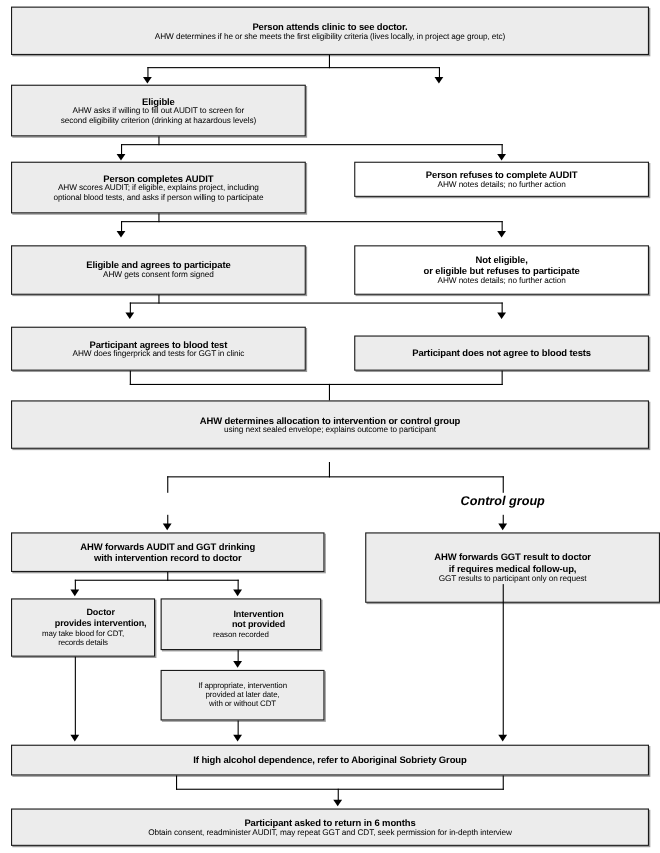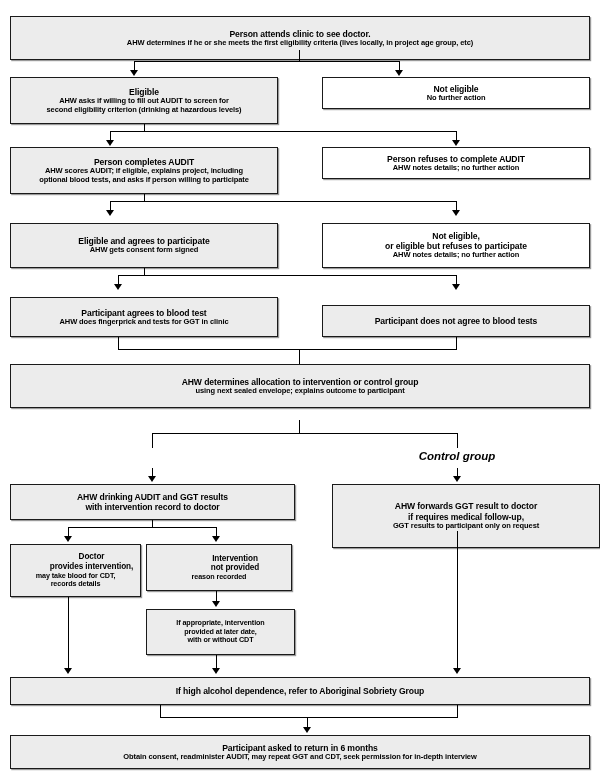--- a/index.html
+++ b/index.html
@@ -38,21 +38,21 @@
   .box.white {
     background: #ffffff;
   }
   .box .t {
     font-weight: bold;
     font-size: 8.6px;
     letter-spacing: -0.1px;
     white-space: nowrap;
   }
   .box .s {
-    font-weight: bold;
+    font-weight: normal;
     font-size: 7.5px;
     letter-spacing: -0.1px;
     white-space: nowrap;
   }
   .box .t + .t { margin-top: 0px; }
   .box .s + .s { margin-top: 0px; }
 
   
   .box.small .t { font-size: 8.2px; padding-left: 32px; }
   .box.small .s { font-size: 7.2px; }
@@ -85,42 +85,38 @@
     border-left: 4.2px solid transparent;
     border-right: 4.2px solid transparent;
     border-top: 6.5px solid #000;
   }
 </style>
 </head>
 <body>
 
 <div id="chart">
 
-  <div class="box" style="left:10px; top:16px; width:580px; height:44px;">
+  <div class="box" style="left:10px; top:6px; width:580px; height:44px;">
     <div class="t">Person attends clinic to see doctor.</div>
     <div class="s">AHW determines if he or she meets the first eligibility criteria (lives locally, in project age group, etc)</div>
   </div>
 
   <div class="vline" style="left:299px; top:50px; height:12px;"></div>
   <div class="hline" style="left:134px; top:61px; width:266px;"></div>
   <div class="vline" style="left:134px; top:61px; height:11px;"></div>
   <div class="arrow" style="left:130px; top:70px;"></div>
   <div class="vline" style="left:399px; top:61px; height:11px;"></div>
   <div class="arrow" style="left:395px; top:70px;"></div>
 
   <div class="box" style="left:10px; top:77px; width:268px; height:47px;">
     <div class="t">Eligible</div>
     <div class="s">AHW asks if willing to fill out AUDIT to screen for</div>
     <div class="s">second eligibility criterion (drinking at hazardous levels)</div>
   </div>
 
-  <div class="box white" style="left:322px; top:77px; width:268px; height:32px;">
-    <div class="t">Not eligible</div>
-    <div class="s">No further action</div>
-  </div>
 
   <div class="vline" style="left:144px; top:124px; height:8px;"></div>
   <div class="hline" style="left:110px; top:131px; width:347px;"></div>
   <div class="vline" style="left:110px; top:131px; height:11px;"></div>
   <div class="arrow" style="left:106px; top:140px;"></div>
   <div class="vline" style="left:456px; top:131px; height:11px;"></div>
   <div class="arrow" style="left:452px; top:140px;"></div>
 
   <div class="box" style="left:10px; top:147px; width:268px; height:47px;">
     <div class="t">Person completes AUDIT</div>
@@ -185,21 +181,21 @@
 
   <div class="grouplabel" style="left:62px; top:450px; width:180px;margin-top:40px;">Intervention group</div>
   <div class="grouplabel" style="left:367px; top:450px; width:180px;">Control group</div>
 
   <div class="vline" style="left:152px; top:468px; height:10px;"></div>
   <div class="arrow" style="left:148px; top:476px;"></div>
   <div class="vline" style="left:457px; top:468px; height:10px;"></div>
   <div class="arrow" style="left:453px; top:476px;"></div>
 
   <div class="box" style="left:10px; top:484px; width:285px; height:36px;">
-    <div class="t">AHW drinking AUDIT and GGT results</div>
+    <div class="t">AHW forwards AUDIT and GGT drinking</div>
     <div class="t">with intervention record to doctor</div>
   </div>
 
   <div class="box" style="left:332px; top:484px; width:268px; height:64px;">
     <div class="t">AHW forwards GGT result to doctor</div>
     <div class="t">if requires medical follow-up,</div>
     <div class="s">GGT results to participant only on request</div>
   </div>
 
   <div class="vline" style="left:457px; top:531px; height:140px;"></div>

